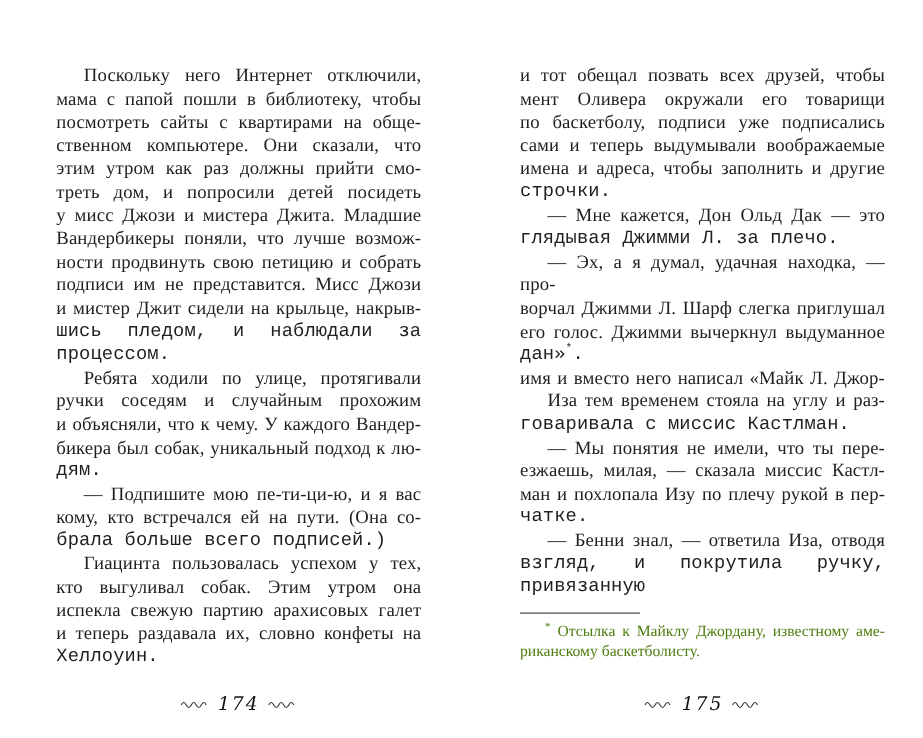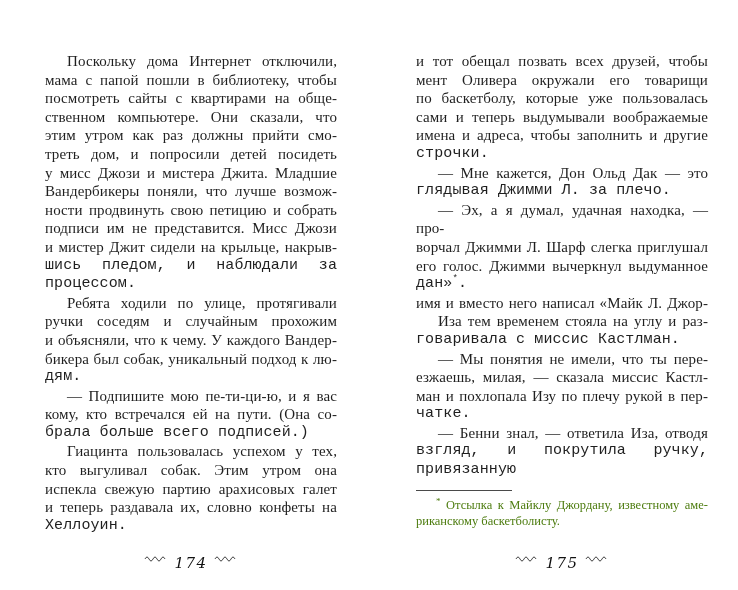--- a/index.html
+++ b/index.html
@@ -50,41 +50,42 @@
     line-height: 16px;
     color: #4d7c0f;
     text-align: justify;
     text-align-last: justify;
   }
   .fn-line.first { text-indent: 20px; }
   .fn-line.last  { text-align-last: left; }
   .pagenum-row {
     margin-top: auto;
     display: flex;
+    align-items: center;
     justify-content: center;
     gap: 6px;
     padding-top: 8px;
   }
   .pagenum {
     font-family: "DejaVu Serif", serif;
     font-style: italic;
     font-size: 15px;
     letter-spacing: 1.5px;
     color: #111111;
   }
   .squiggle { display: block; }
 </style>
 </head>
 <body>
 
 <div class="spread">
 
   <div class="page">
     <div class="page-body">
-        <div class="line first">Поскольку дома Интернет отключили,</div>
+        <div class="line first">Поскольку него Интернет отключили,</div>
         <div class="line">мама с папой пошли в библиотеку, чтобы</div>
         <div class="line">посмотреть сайты с квартирами на обще-</div>
         <div class="line">ственном компьютере. Они сказали, что</div>
         <div class="line">этим утром как раз должны прийти смо-</div>
         <div class="line">треть дом, и попросили детей посидеть</div>
         <div class="line">у мисс Джози и мистера Джита. Младшие</div>
         <div class="line">Вандербикеры поняли, что лучше возмож-</div>
         <div class="line">ности продвинуть свою петицию и собрать</div>
         <div class="line">подписи им не представится. Мисс Джози</div>
         <div class="line">и мистер Джит сидели на крыльце, накрыв-</div>
@@ -111,21 +112,21 @@
       <svg class="squiggle" width="24" height="8" viewBox="0 0 24 8">
         <path d="M1,5 q2,-4 4,0 t4,0 t4,0 t4,0 t4,0" fill="none" stroke="#333" stroke-width="0.9"></path>
       </svg>
     </div>
   </div>
 
   <div class="page">
     <div class="page-body">
         <div class="line">и тот обещал позвать всех друзей, чтобы</div>
         <div class="line">мент Оливера окружали его товарищи</div>
-        <div class="line">по баскетболу, которые уже пользовалась</div>
+        <div class="line">по баскетболу, подписи уже подписались</div>
         <div class="line">сами и теперь выдумывали воображаемые</div>
         <div class="line">имена и адреса, чтобы заполнить и другие</div>
         <div class="line last">строчки.</div>
         <div class="line first">— Мне кажется, Дон Ольд Дак — это</div>
         <div class="line last">глядывая Джимми Л. за плечо.</div>
         <div class="line first">— Эх, а я думал, удачная находка, — про-</div>
         <div class="line">ворчал Джимми Л. Шарф слегка приглушал</div>
         <div class="line">его голос. Джимми вычеркнул выдуманное</div>
         <div class="line last">дан»<sup>*</sup>.</div>
         <div class="line">имя и вместо него написал «Майк Л. Джор-</div>

